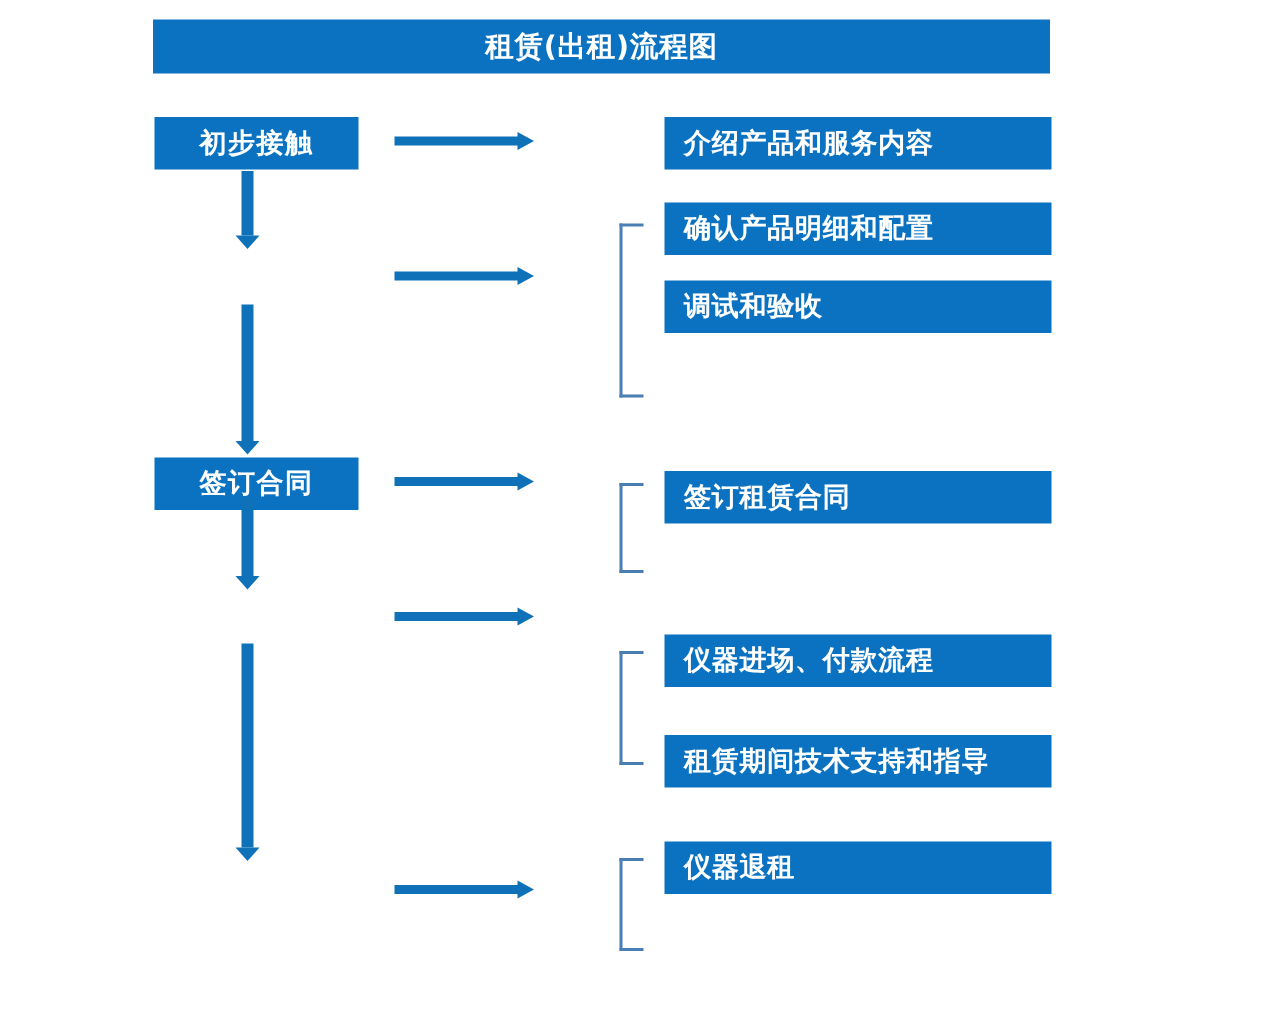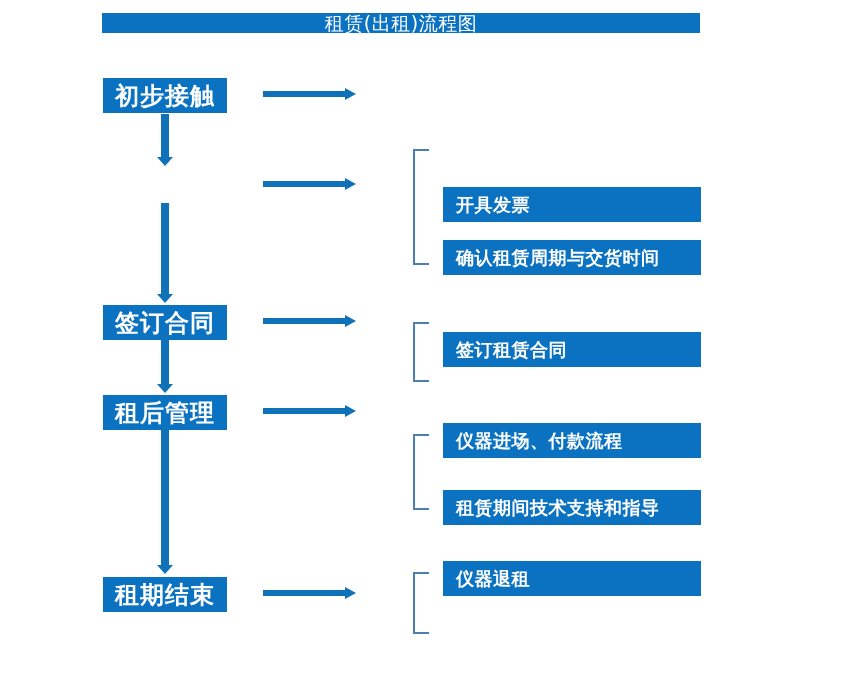--- a/index.html
+++ b/index.html
@@ -23,50 +23,50 @@
     height: 688px;
     background: #ffffff;
   }
 
   
   .title-bar {
     position: absolute;
     left: 102px;
     top: 13px;
     width: 598px;
-    height: 20px;
+    height: 36px;
     background: #0a72c0;
     color: #ffffff;
     display: flex;
     align-items: center;
     justify-content: center;
     font-size: 19px;
-    font-weight: normal;
+    font-weight: bold;
     letter-spacing: 0.5px;
     line-height: 1;
   }
 
   
   .box {
     position: absolute;
     background: #0a72c0;
     color: #ffffff;
     font-weight: bold;
     display: flex;
     align-items: center;
     line-height: 1;
   }
 
   
   .stage-box {
     left: 103px;
-    width: 124px;
+    width: 136px;
     height: 35px;
     justify-content: center;
-    font-size: 24px;
+    font-size: 18px;
     letter-spacing: 1px;
   }
 
   
   .detail-box {
     left: 443px;
     width: 258px;
     height: 35px;
     justify-content: flex-start;
     padding-left: 13px;
@@ -136,22 +136,20 @@
 </style>
 </head>
 <body>
 
 <div id="canvas">
 
   <div class="title-bar">租赁(出租)流程图</div>
 
   <div class="box stage-box" style="top:78px">初步接触</div>
   <div class="box stage-box" style="top:305px">签订合同</div>
-  <div class="box stage-box" style="top:395px">租后管理</div>
-  <div class="box stage-box" style="top:577px">租期结束</div>
 
   <div class="v-arrow" style="top:114px;height:52px">
     <div class="shaft" style="height:43px"></div>
     <div class="head" style="top:43px"></div>
   </div>
   <div class="v-arrow" style="top:203px;height:100px">
     <div class="shaft" style="height:91px"></div>
     <div class="head" style="top:91px"></div>
   </div>
   <div class="v-arrow" style="top:332px;height:61px">
@@ -182,20 +180,21 @@
   <div class="h-arrow" style="top:587px">
     <div class="shaft"></div>
     <div class="head"></div>
   </div>
 
   <div class="bracket" style="top:149px;height:116px"></div>
   <div class="bracket" style="top:322px;height:60px"></div>
   <div class="bracket" style="top:434px;height:76px"></div>
   <div class="bracket" style="top:572px;height:62px"></div>
 
-  <div class="box detail-box" style="top:187px">开具发票</div>
-  <div class="box detail-box" style="top:240px">确认租赁周期与交货时间</div>
-  <div class="box detail-box" style="top:332px">签订租赁合同</div>
+  <div class="box detail-box" style="top:78px">介绍产品和服务内容</div>
+  <div class="box detail-box" style="top:135px">确认产品明细和配置</div>
+  <div class="box detail-box" style="top:187px">调试和验收</div>
+  <div class="box detail-box" style="top:314px">签订租赁合同</div>
   <div class="box detail-box" style="top:423px">仪器进场、付款流程</div>
   <div class="box detail-box" style="top:561px">仪器退租</div>
   <div class="box detail-box" style="top:490px">租赁期间技术支持和指导</div>
 
 </div>
 
 </body></html>

